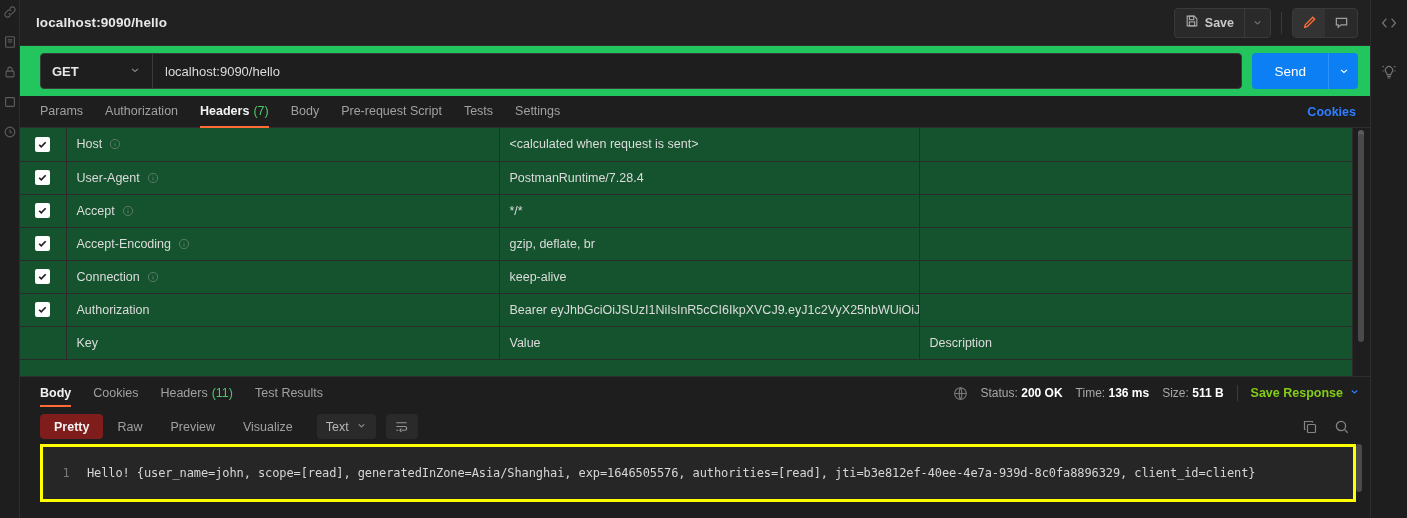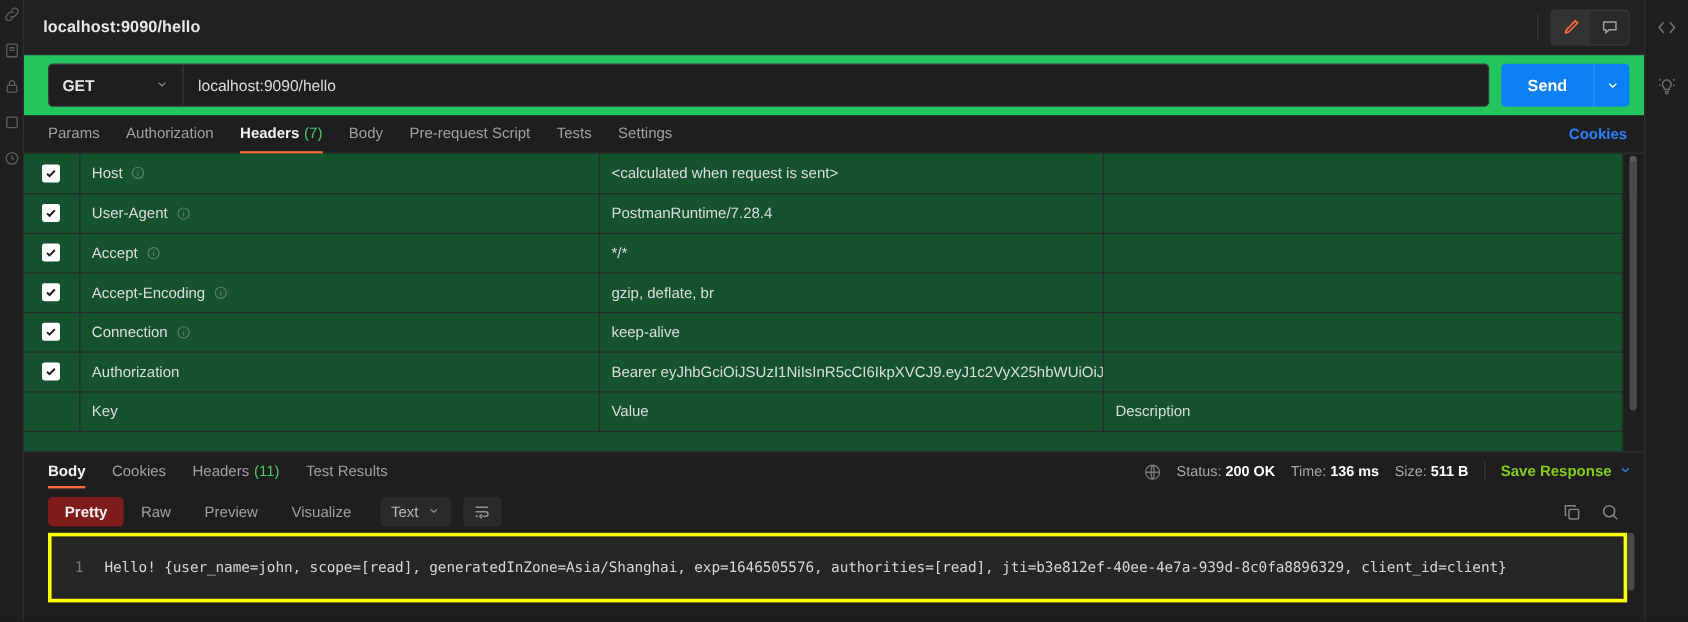--- a/index.html
+++ b/index.html
@@ -45,21 +45,21 @@
   .icon-sq.active { background: #333; }
   .icon-sq svg { width: 15px; height: 15px; }
 
   
   .urlrow { height: 50px; flex: 0 0 50px; display: flex; align-items: center; padding: 0 12px 0 20px; gap: 10px; background: #22c55e; }
   .method-url { flex: 1 1 auto; display: flex; height: 36px; border: 1px solid #3a3a3a; border-radius: 4px; overflow: hidden; background: #1e1e1e; min-width: 0; }
   .method { width: 112px; flex: 0 0 112px; display: flex; align-items: center; justify-content: space-between; padding: 0 11px; font-size: 13px; font-weight: bold; color: #e6e6e6; border-right: 1px solid #3a3a3a; cursor: pointer; }
   .method svg { width: 12px; height: 12px; opacity: .75; }
   .urlinput { flex: 1 1 auto; display: flex; align-items: center; padding: 0 12px; font-size: 13px; color: #dcdcdc; min-width: 0; white-space: nowrap; overflow: hidden; }
   .send-group { display: flex; align-items: stretch; height: 36px; border-radius: 4px; overflow: hidden; }
-  .send-btn { background: #0d7ff5; color: #fff; font-size: 13.5px; font-weight: bold; display: flex; align-items: center; padding: 0 22px; cursor: pointer; }
+  .send-btn { background: #0d7ff5; color: #fff; font-size: 13.5px; font-weight: normal; display: flex; align-items: center; padding: 0 22px; cursor: pointer; }
   .send-caret { background: #0d7ff5; width: 30px; display: flex; align-items: center; justify-content: center; border-left: 1px solid #2b92ff; cursor: pointer; }
   .send-caret svg { width: 12px; height: 12px; }
 
   
   .reqtabs { height: 32px; flex: 0 0 32px; display: flex; align-items: stretch; border-bottom: 1px solid #2e2e2e; padding-left: 20px; padding-right: 14px; }
   .rtab { display: flex; align-items: center; font-size: 12.5px; color: #a0a0a0; margin-right: 22px; cursor: pointer; position: relative; padding-bottom: 2px; white-space: nowrap; }
   .rtab.active { color: #f2f2f2; font-weight: bold; }
   .rtab.active::after { content: ""; position: absolute; left: 0; right: 0; bottom: -1px; height: 2px; background: #ff6c37; }
   .rtab .cnt { color: #4ec76a; margin-left: 4px; font-weight: normal; }
   .cookies-link { margin-left: auto; display: flex; align-items: center; font-size: 12.5px; color: #2e7fff; font-weight: bold; cursor: pointer; }
@@ -159,20 +159,37 @@
           <path d="M8 5v3l2 1.2"></path>
         </svg>
     </div>
   </div>
 
   <div class="center">
 
     <div class="titlebar">
       <div class="req-title">localhost:9090/hello</div>
       <div class="titlebar-right">
+        <div class="save-group">
+          <div class="save-btn">
+            <span>
+              <svg viewBox="0 0 16 16" fill="none" stroke="#a8a8a8" stroke-width="1.3">
+                  <path d="M2.5 2.5h8l3 3v8h-11z"></path>
+                  <rect x="5" y="2.5" width="5" height="4"></rect>
+                  <rect x="5" y="9" width="6" height="4.5"></rect>
+                </svg>
+            </span>
+            <span>Save</span>
+          </div>
+          <div class="save-caret">
+            <svg viewBox="0 0 16 16" fill="none" stroke="#a0a0a0" stroke-width="1.4" width="11" height="11">
+                <path d="M4 6.5L8 10l4-3.5"></path>
+              </svg>
+          </div>
+        </div>
         <div class="tb-divider"></div>
         <div class="icon-pair">
           <div class="icon-sq active">
             <svg viewBox="0 0 16 16" fill="none" stroke="#ff6c37" stroke-width="1.5">
                 <path d="M11.5 2.5l2 2-8 8-2.6.6.6-2.6z"></path>
               </svg>
           </div>
           <div class="icon-sq">
             <svg viewBox="0 0 16 16" fill="none" stroke="#a0a0a0" stroke-width="1.3">
                 <path d="M2.5 3.5h11v7h-6l-3 2.5v-2.5h-2z"></path>

